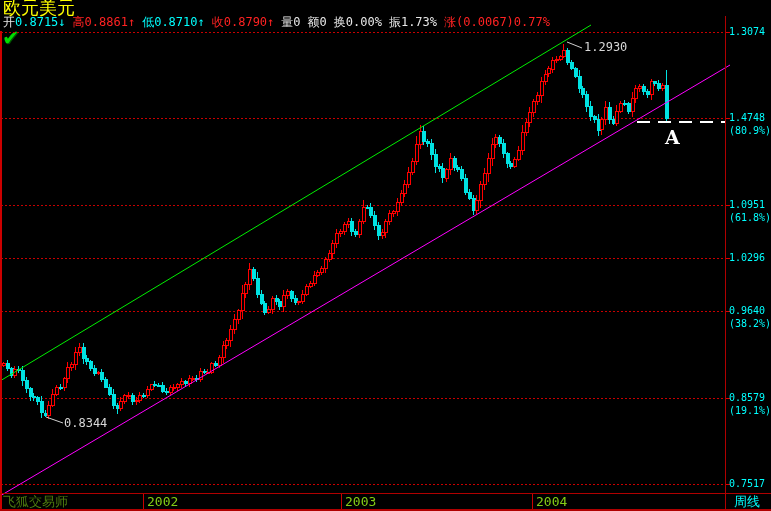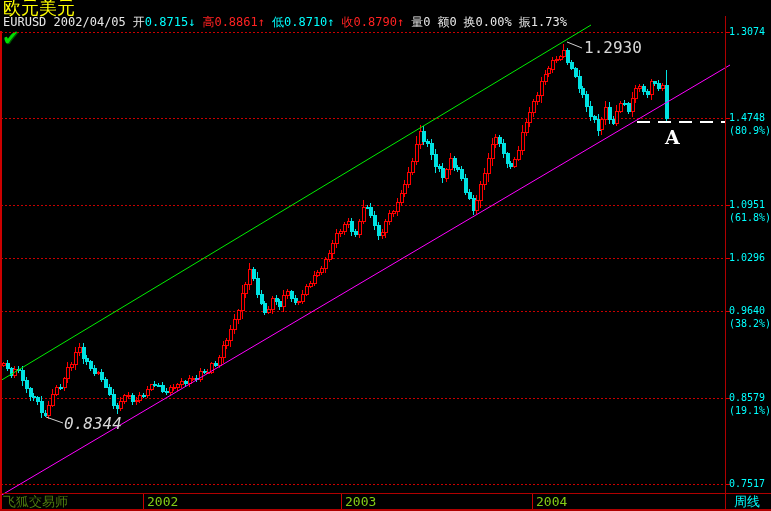--- a/index.html
+++ b/index.html
@@ -12,41 +12,41 @@
   .info-pair{margin-right:7px;}
   .check{position:absolute;left:2px;top:27px;color:#00dd00;font-size:21px;font-weight:bold;
          font-family:"DejaVu Sans",sans-serif;text-shadow:1px 1px 0 #005500;line-height:22px;}
   #chart{position:absolute;left:0;top:0;}
   .axis-label{position:absolute;left:729px;color:#00ffff;font-size:10px;line-height:14px;white-space:nowrap;}
   .year-label{position:absolute;top:494px;color:#84cc16;font-size:13px;line-height:16px;}
   .footer-left{position:absolute;left:3px;top:494px;color:#4d7c0f;font-size:13px;line-height:16px;
                font-family:"DejaVu Sans",sans-serif;white-space:nowrap;}
   .footer-right{position:absolute;left:734px;top:494px;color:#00ffff;font-size:13px;line-height:16px;
                 font-family:"DejaVu Sans",sans-serif;white-space:nowrap;}
-  .ann{position:absolute;color:#d8d8d8;font-size:16px;line-height:13px;white-space:nowrap;}
+  .ann{position:absolute;color:#d8d8d8;font-size:12px;line-height:13px;white-space:nowrap;}
   .ann-high{left:584px;top:41px;}
-  .ann-low{left:64px;top:417px;font-style:italic;}
+  .ann-low{left:64px;top:417px;}
   .point-a{position:absolute;left:665px;top:127px;color:#ffffff;font-size:19px;font-weight:bold;
            font-family:"DejaVu Serif",serif;line-height:20px;}
 </style>
 </head>
 <body>
 
 <div class="screen">
   <div class="title">欧元美元</div>
   <div class="info-bar" id="info-bar">
-      <span class="info-pair"><span style="color: rgb(232, 232, 232);">EURUSD 2002/04/05</span></span>
       <span class="info-pair"><span style="color: rgb(232, 232, 232);">开</span><span style="color: rgb(0, 255, 255);">0.8715↓</span></span>
       <span class="info-pair"><span style="color: rgb(255, 34, 34);">高</span><span style="color: rgb(255, 34, 34);">0.8861↑</span></span>
       <span class="info-pair"><span style="color: rgb(0, 255, 255);">低</span><span style="color: rgb(0, 255, 255);">0.8710↑</span></span>
       <span class="info-pair"><span style="color: rgb(255, 34, 34);">收</span><span style="color: rgb(255, 34, 34);">0.8790↑</span></span>
       <span class="info-pair"><span style="color: rgb(232, 232, 232);">量</span><span style="color: rgb(232, 232, 232);">0</span></span>
       <span class="info-pair"><span style="color: rgb(232, 232, 232);">额</span><span style="color: rgb(232, 232, 232);">0</span></span>
       <span class="info-pair"><span style="color: rgb(232, 232, 232);">换</span><span style="color: rgb(232, 232, 232);">0.00%</span></span>
       <span class="info-pair"><span style="color: rgb(232, 232, 232);">振</span><span style="color: rgb(232, 232, 232);">1.73%</span></span>
+      <span class="info-pair"><span style="color: rgb(255, 34, 34);">涨</span><span style="color: rgb(255, 34, 34);">(0.0067)0.77%</span></span>
     </div>
   <div class="check">✔</div>
 
   <svg id="chart" width="771" height="511" shape-rendering="crispEdges">
       <g>
         <line x1="1" y1="32.5" x2="724" y2="32.5" stroke="#c80000" stroke-width="1" stroke-dasharray="2 2"></line>
         <line x1="725" y1="32.5" x2="730" y2="32.5" stroke="#dd0000" stroke-width="1"></line>
         <line x1="1" y1="118.5" x2="724" y2="118.5" stroke="#c80000" stroke-width="1" stroke-dasharray="2 2"></line>
         <line x1="725" y1="118.5" x2="730" y2="118.5" stroke="#dd0000" stroke-width="1"></line>
         <line x1="1" y1="205.5" x2="724" y2="205.5" stroke="#c80000" stroke-width="1" stroke-dasharray="2 2"></line>

